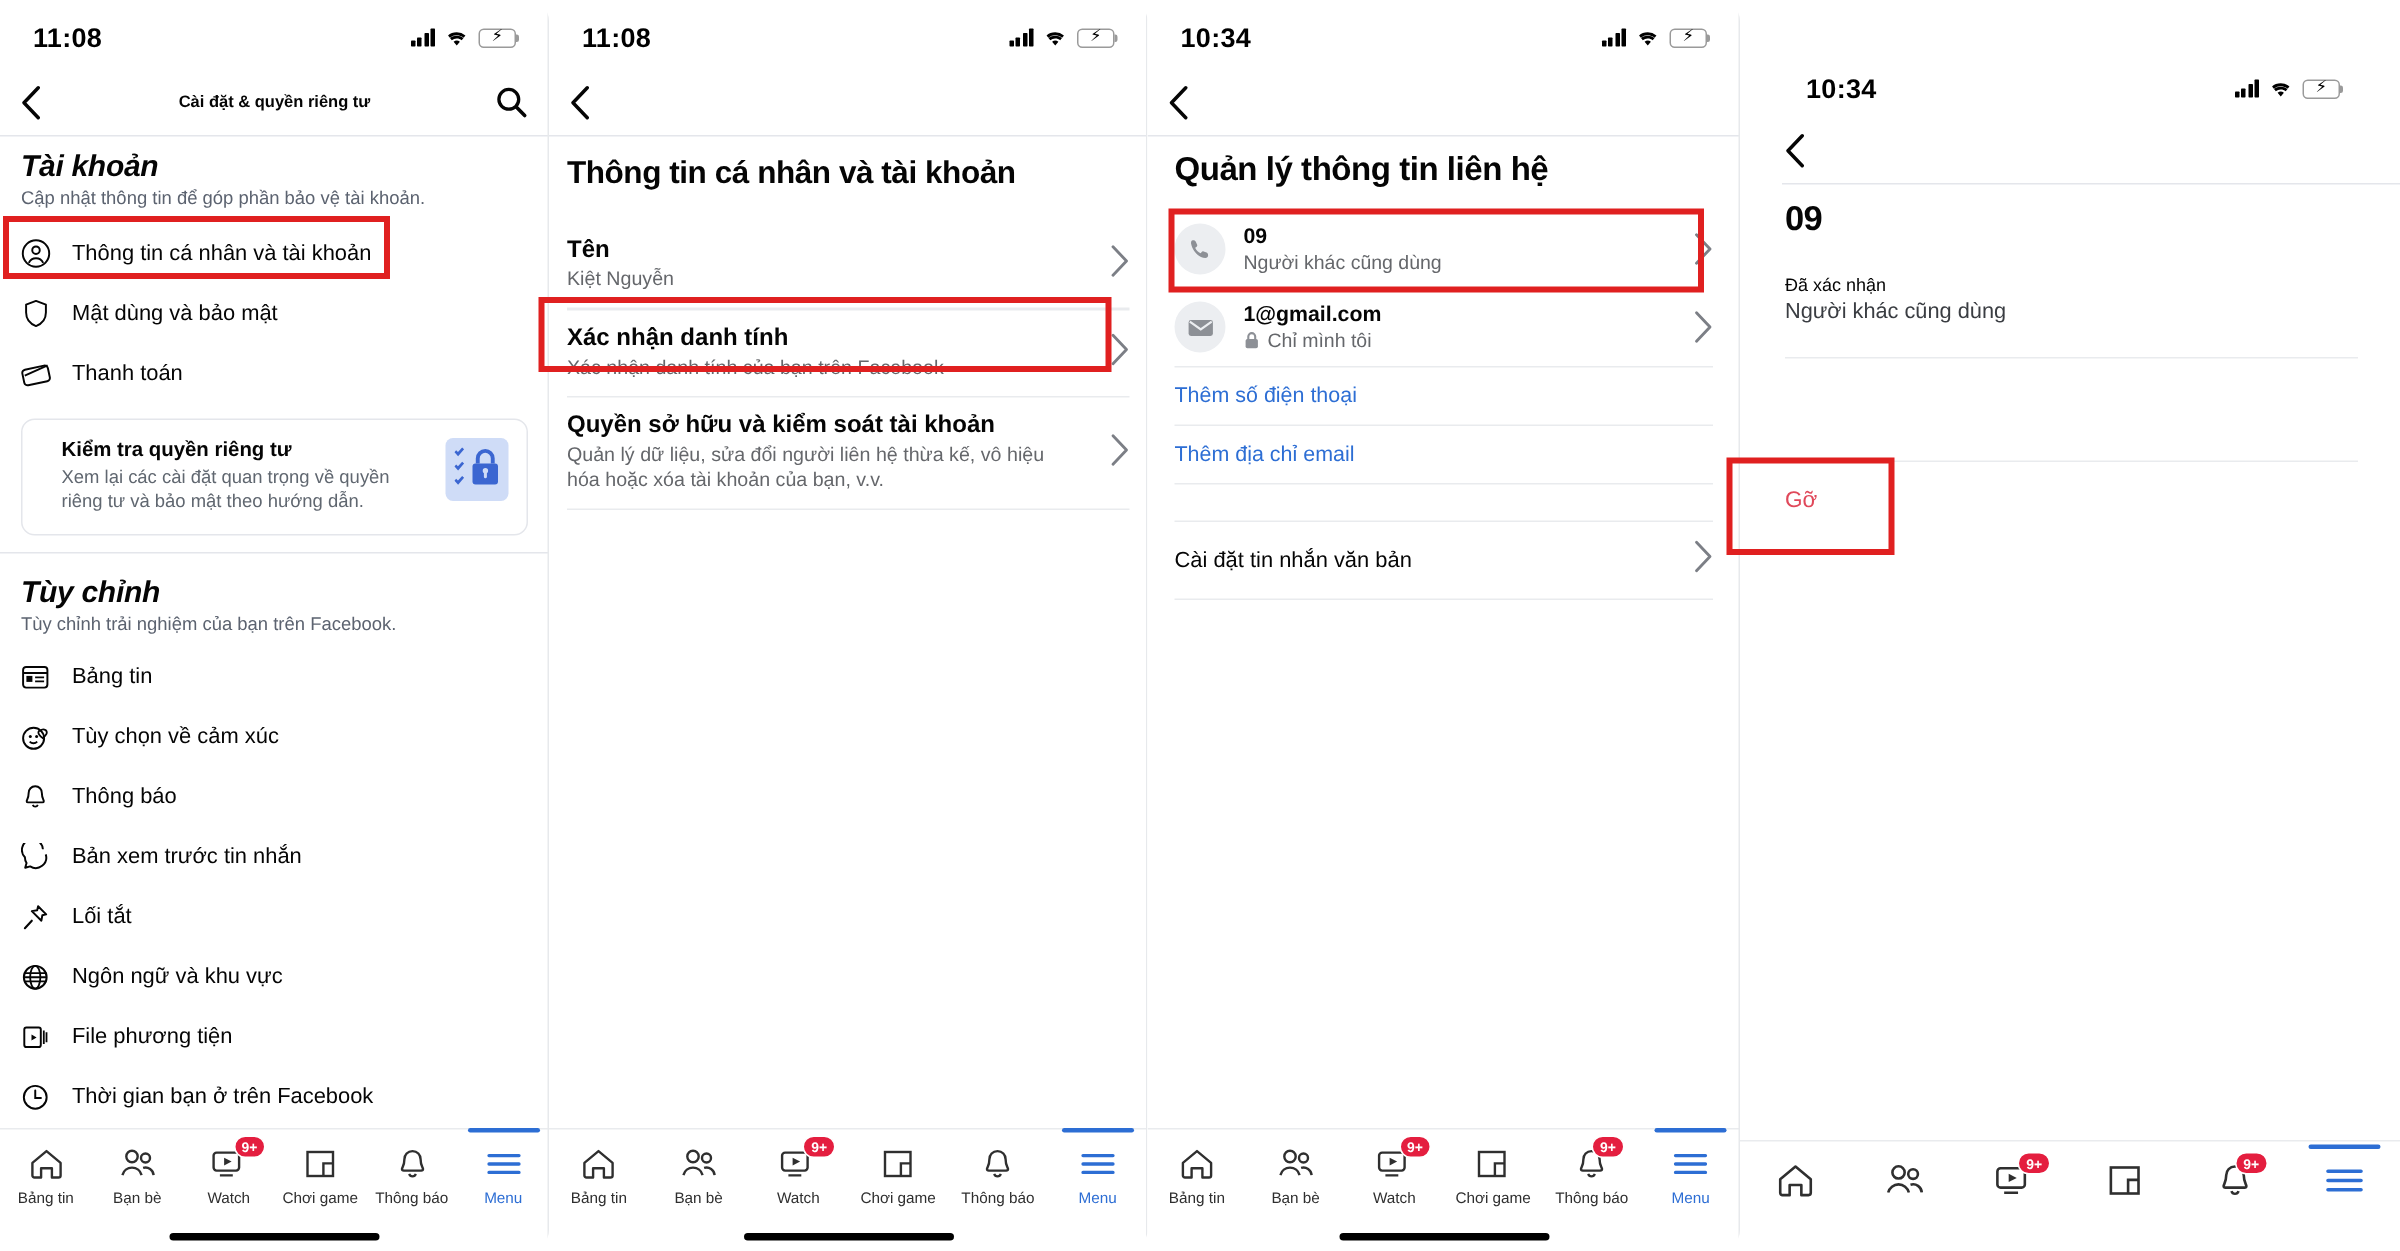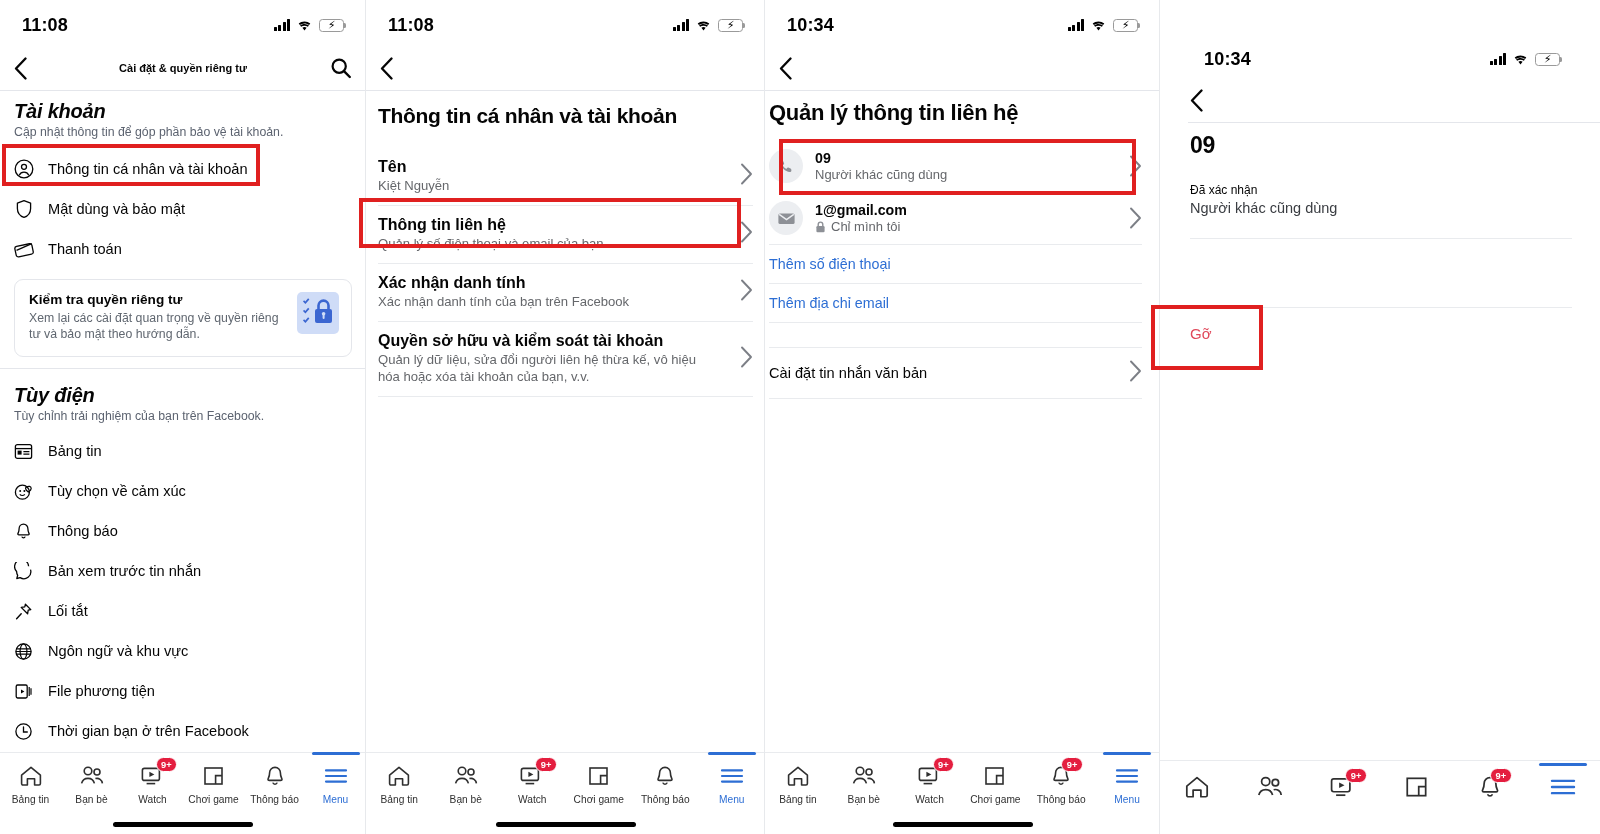--- a/index.html
+++ b/index.html
@@ -6,21 +6,21 @@
   html, body {
     width: 1600px; height: 834px;
     background: #ffffff;
     font-family: "Liberation Sans", "DejaVu Sans", sans-serif;
     overflow: hidden;
     -webkit-font-smoothing: antialiased;
   }
   .stage { position: relative; width: 1600px; height: 834px; background: #fff; }
 
   
-  .panel { position: absolute; top: 0; background: #fff; height: 834px; overflow: hidden; }
+  .panel { position: absolute; top: 0; background: #fff; height: 834px; overflow: hidden; border-radius: 14px; }
   .panel.sep::after {
     content: ""; position: absolute; top: 0; right: 0; width: 1px; height: 834px;
     background: #e7e9ec;
   }
   #panel1 { left: 0;    width: 366px; }
   #panel2 { left: 366px; width: 399px; }
   #panel3 { left: 765px; width: 395px; }
   #panel4 { left: 1160px; width: 440px; }
 
   
@@ -73,21 +73,21 @@
 
   
   .irow { display:flex; align-items:center; height:40px; cursor:pointer; }
   .irow .ico { width:34px; display:flex; align-items:center; justify-content:flex-start; color:#050505; }
   .irow .lbl { font-size:14.6px; color:#050505; }
 
   
   .pcard {
     border:1px solid #e4e6eb; border-radius:9px; background:#fff;
     display:flex; align-items:flex-start; gap:10px;
-    padding:12px 12px 13px 14px;
+    padding:12px 12px 13px 26px;
   }
   .pcard .ptxt { flex:1; }
   .pcard .ph { font-size:13.6px; font-weight:700; color:#050505; }
   .pcard .pb { font-size:12.3px; color:#606770; line-height:1.33; margin-top:3px; }
   .pcard .pic { width:42px; height:42px; flex:0 0 42px; position:relative;
                 background:#cfdcf7; border-radius:5px; }
 
   
   .lrow { display:flex; align-items:flex-start; padding:10px 0 11px 0; cursor:pointer; }
   .lrow .ltxt { flex:1; padding-right:14px; }
@@ -232,21 +232,21 @@
             <rect x="25.6" y="21.5" width="2" height="5.4" rx="1" fill="#cfdcf7"></rect>
             <circle cx="26.6" cy="21.8" r="1.8" fill="#cfdcf7"></circle>
           </svg>
         </div>
       </div>
     </div>
 
     <div class="hairline" style="top:368px"></div>
 
     <div style="position:absolute; top:384px; left:14px; right:14px;">
-      <div class="sec-title">Tùy điện</div>
+      <div class="sec-title">Tùy chỉnh</div>
       <div class="sec-sub">Tùy chỉnh trải nghiệm của bạn trên Facebook.</div>
 
       <div style="margin-top:8px">
         <div class="irow">
           <span class="ico">
             <svg width="19" height="19" viewBox="0 0 19 19">
                 <rect x="1.4" y="2.6" width="16.2" height="13.8" rx="2" stroke="#050505" stroke-width="1.3" fill="none"></rect>
                 <path d="M1.4 6.6h16.2" stroke="#050505" stroke-width="1.3"></path>
                 <rect x="3.6" y="8.6" width="4" height="4" fill="#050505"></rect>
                 <path d="M9.4 9.6h6M9.4 12.2h6" stroke="#050505" stroke-width="1.2"></path>
@@ -424,31 +424,20 @@
             <div class="ls">Kiệt Nguyễn</div>
           </div>
           <div class="lchev">
             <svg width="13" height="22" viewBox="0 0 13 22">
                 <path d="M2 1.5l9 9.5-9 9.5" stroke="#7c7f86" stroke-width="1.9" fill="none" stroke-linecap="round" stroke-linejoin="round"></path>
               </svg>
           </div>
         </div>
         <div class="rowline"></div>
 
-        <div class="lrow">
-          <div class="ltxt">
-            <div class="lt">Thông tin liên hệ</div>
-            <div class="ls">Quản lý số điện thoại và email của bạn</div>
-          </div>
-          <div class="lchev">
-            <svg width="13" height="22" viewBox="0 0 13 22">
-                <path d="M2 1.5l9 9.5-9 9.5" stroke="#7c7f86" stroke-width="1.9" fill="none" stroke-linecap="round" stroke-linejoin="round"></path>
-              </svg>
-          </div>
-        </div>
         <div class="rowline"></div>
 
         <div class="lrow">
           <div class="ltxt">
             <div class="lt">Xác nhận danh tính</div>
             <div class="ls">Xác nhận danh tính của bạn trên Facebook</div>
           </div>
           <div class="lchev">
             <svg width="13" height="22" viewBox="0 0 13 22">
                 <path d="M2 1.5l9 9.5-9 9.5" stroke="#7c7f86" stroke-width="1.9" fill="none" stroke-linecap="round" stroke-linejoin="round"></path>
@@ -554,21 +543,21 @@
 
     <div class="navbar" style="top:46px">
       <span class="chev-back">
         <svg viewBox="0 0 13 23">
             <path d="M11.5 1.5L2 11.5l9.5 10" stroke="#050505" stroke-width="2.3" fill="none" stroke-linecap="round" stroke-linejoin="round"></path>
           </svg>
       </span>
     </div>
     <div class="hairline" style="top:90px"></div>
 
-    <div style="position:absolute; top:100px; left:4px; right:18px;">
+    <div style="position:absolute; top:100px; left:18px; right:18px;">
       <div style="font-size:22px; font-weight:700; color:#050505; letter-spacing:-.3px;">Quản lý thông tin liên hệ</div>
 
       <div style="margin-top:14px">
         <div class="crow">
           <span class="cavatar">
             <svg width="17" height="17" viewBox="0 0 17 17">
                 <path d="M3.2 2.2c1 0 1.6.2 2 1l.9 2c.2.6 0 1-.5 1.4l-.8.6c.6 1.6 2 3 3.6 3.7l.6-.8c.4-.5.8-.7 1.4-.5l2 .8c.8.4 1 1 1 2 0 .9-.8 1.6-1.8 1.6C7.5 14 3 9.5 2 4.1 2 3 2.4 2.2 3.2 2.2z" fill="#8d9096"></path>
               </svg>
           </span>
           <span class="ctxt">

